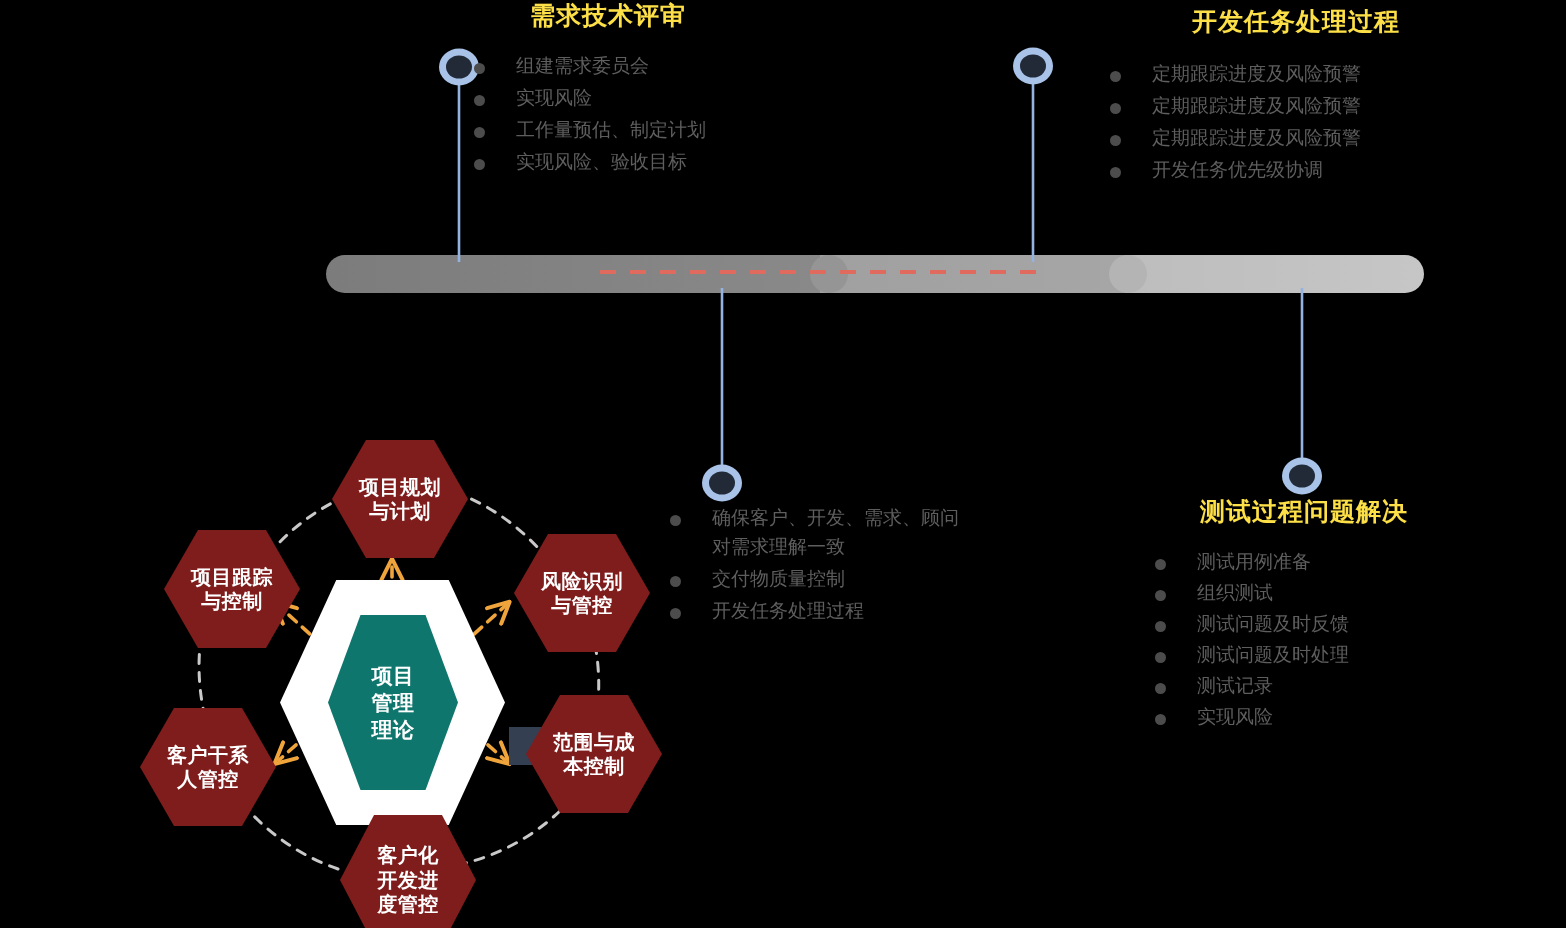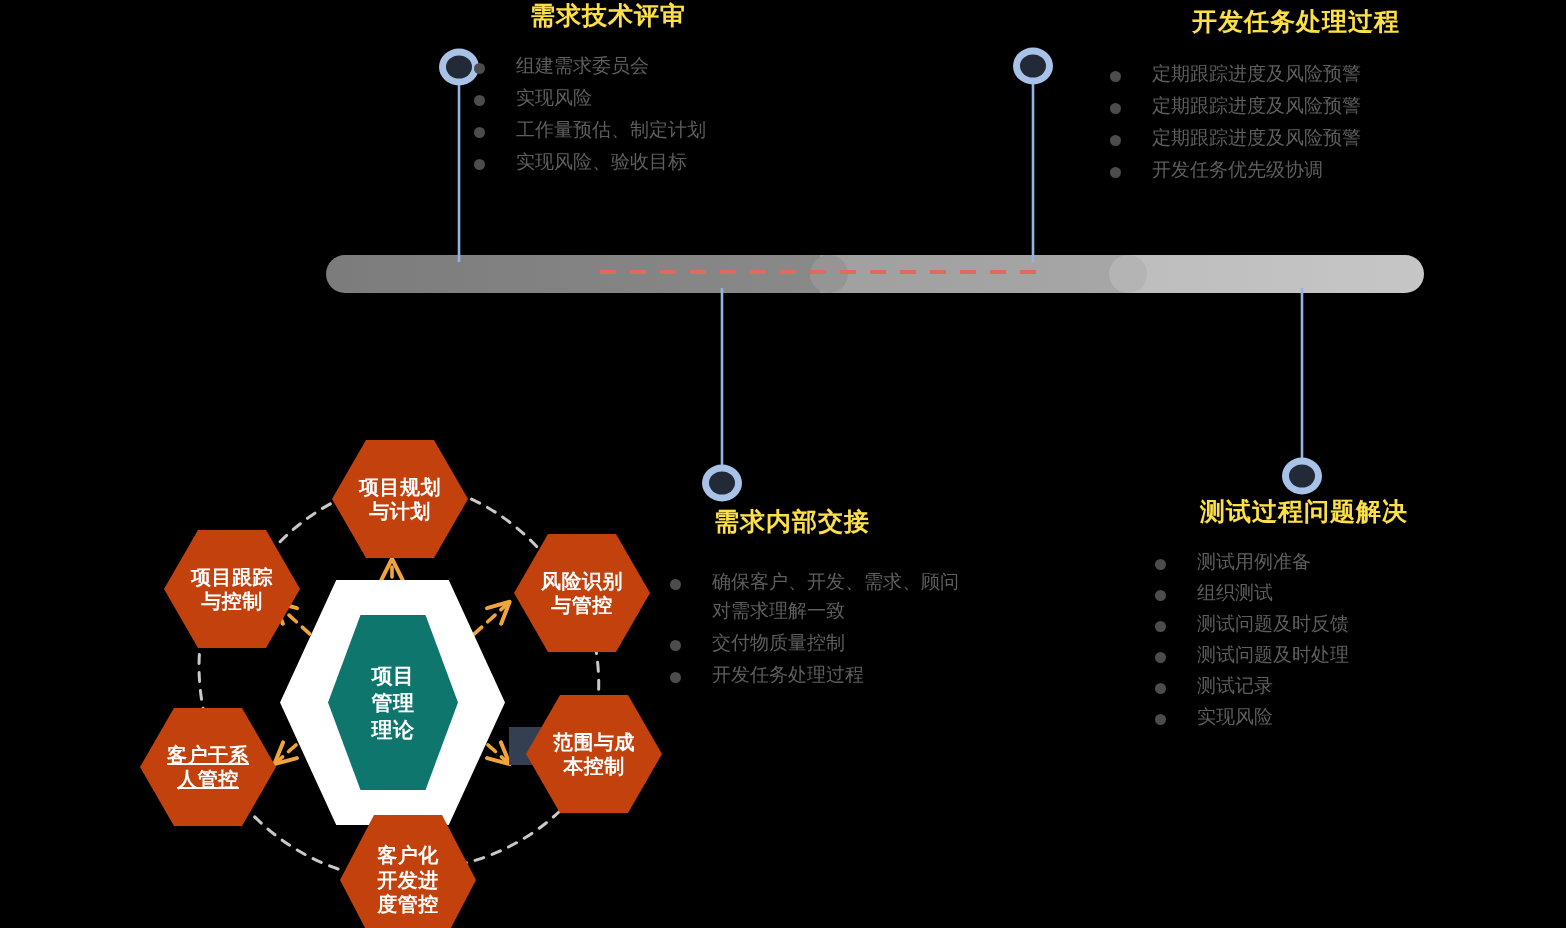--- a/index.html
+++ b/index.html
@@ -40,21 +40,21 @@
   #panel-test{left:1145px;top:498px;}
   #panel-test .panel-title{margin-left:55px;margin-bottom:26px;}
   #panel-test .bullets li{margin-bottom:12px;}
 
   
   #hex-cluster{position:absolute;left:110px;top:430px;width:580px;height:500px;}
   .hex{
     position:absolute;
     display:flex;align-items:center;justify-content:center;text-align:center;
     color:#ffffff;font-weight:bold;font-size:20px;line-height:1.22;
-    background:#c2410c;
+    background:#7f1d1d;
     clip-path:polygon(25% 0%,75% 0%,100% 50%,75% 100%,25% 100%,0% 50%);
     letter-spacing:0.5px;
   }
   .hex.center{
     background:#0f766e;font-size:21px;line-height:1.3;
   }
   #hex-white{
     position:absolute;background:#ffffff;
     clip-path:polygon(25% 0%,75% 0%,100% 50%,75% 100%,25% 100%,0% 50%);
     border-radius:26px;
@@ -165,21 +165,21 @@
       <span style="white-space:pre-line;">范围与成
 本控制</span>
     </div>
 
     <div class="hex" style="left:230px;top:385px;width:136px;height:130px;">
       <span style="white-space:pre-line;">客户化
 开发进
 度管控</span>
     </div>
 
-    <div class="hex" style="left:30px;top:278px;width:136px;height:118px;text-decoration:underline;">
+    <div class="hex" style="left:30px;top:278px;width:136px;height:118px;">
       <span style="white-space:pre-line;">客户干系
 人管控</span>
     </div>
 
     <div class="hex" style="left:54px;top:100px;width:136px;height:118px;">
       <span style="white-space:pre-line;">项目跟踪
 与控制</span>
     </div>
   </div>
 
@@ -221,21 +221,20 @@
         <span>定期跟踪进度及风险预警</span>
       </li>
       <li>
         <span class="dot"></span>
         <span>开发任务优先级协调</span>
       </li>
     </ul>
   </div>
 
   <div class="panel" id="panel-handover">
-    <div class="panel-title">需求内部交接</div>
     <ul class="bullets">
       <li>
         <span class="dot"></span>
         <span>确保客户、开发、需求、顾问</span>
         <span class="cont">对需求理解一致</span>
       </li>
       <li>
         <span class="dot"></span>
         <span>交付物质量控制</span>
       </li>

